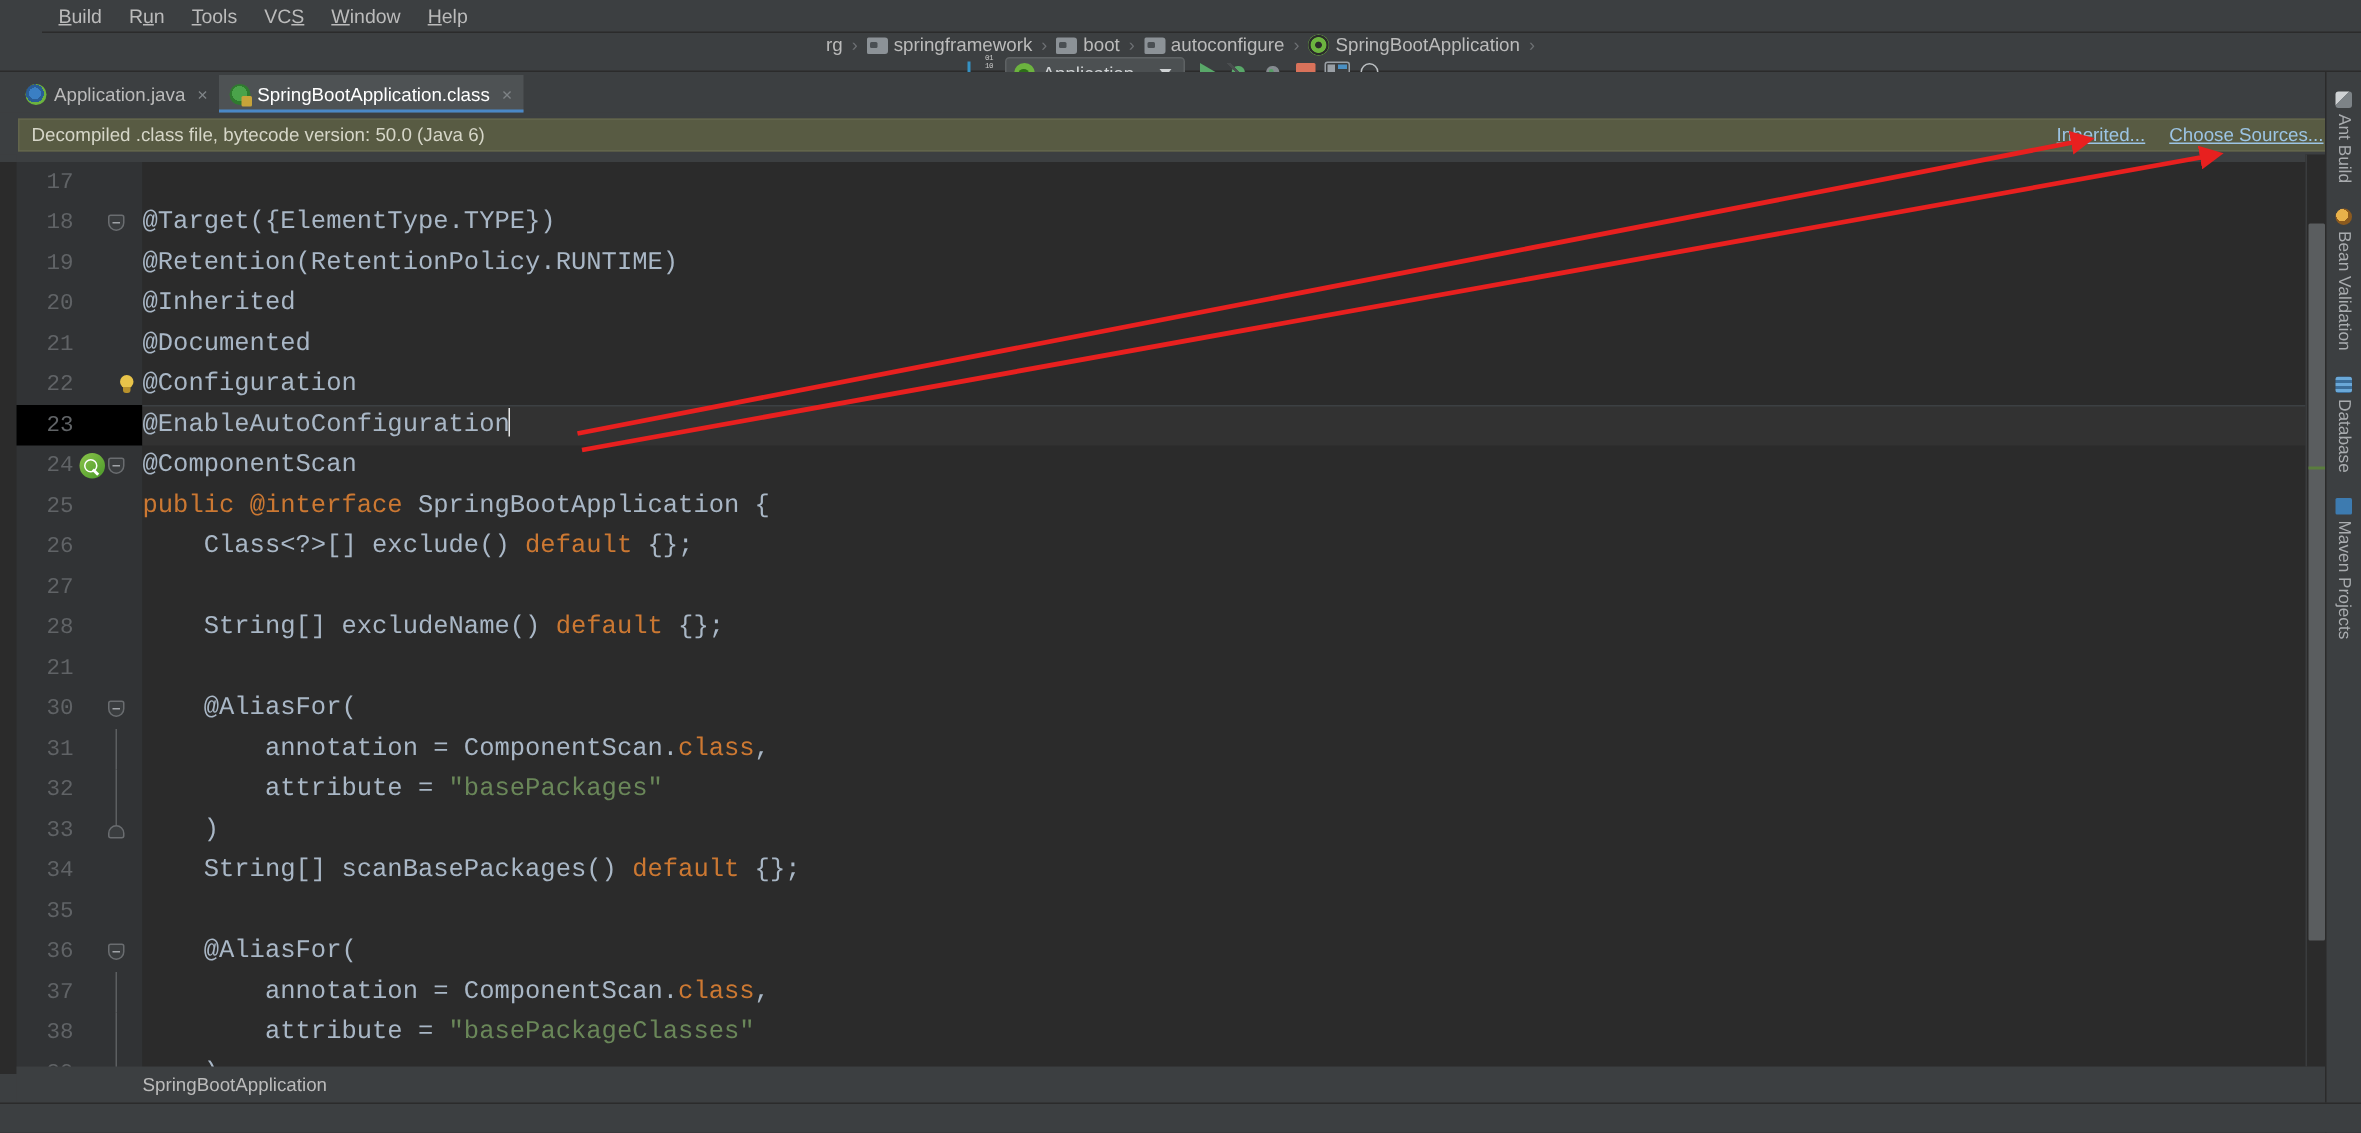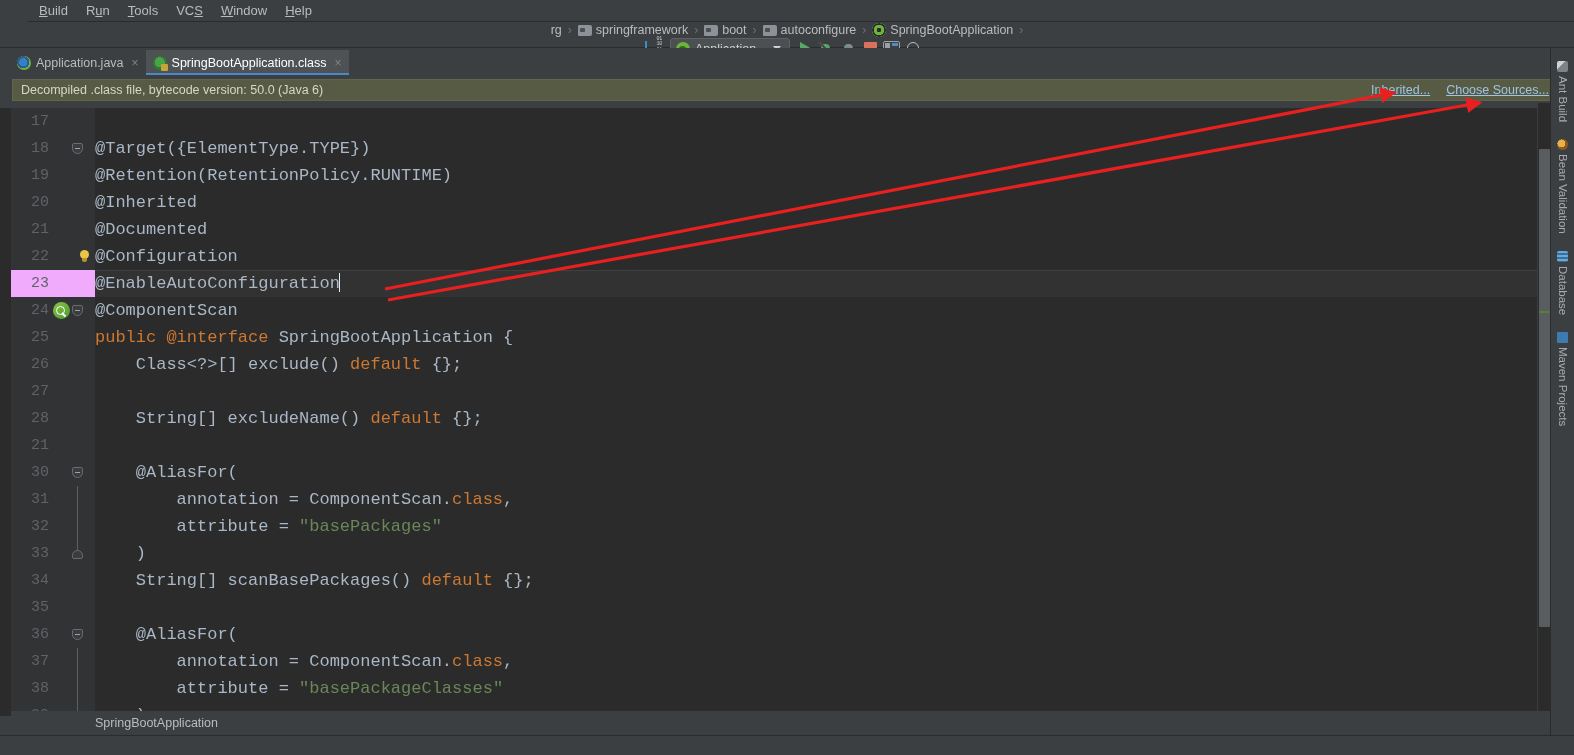--- a/index.html
+++ b/index.html
@@ -208,21 +208,21 @@
   .line.current::after {
     content: ""; position: absolute; left: 0; right: 0; top: 0; height: 1px;
     background: #3c4043;
   }
   .lnum {
     position: absolute; right: 46px; width: 40px; text-align: right;
     font-family: "Liberation Mono", monospace; font-size: 15px; color: #606366;
     height: 27px; line-height: 27px;
   }
   .gline { position: relative; height: 27px; }
-  .gline.current { background: #f0abfc; }
+  .gline.current { background: #000000; }
 
   
   .fold {
     position: absolute; right: 12px; top: 8px; width: 11px; height: 11px;
     border: 1px solid #6a6d70; background: #3a3d3f;
   }
   .fold::before {
     content: ""; position: absolute; left: 2px; top: 4px; width: 5px; height: 1px;
     background: #a0a4a8;
   }

